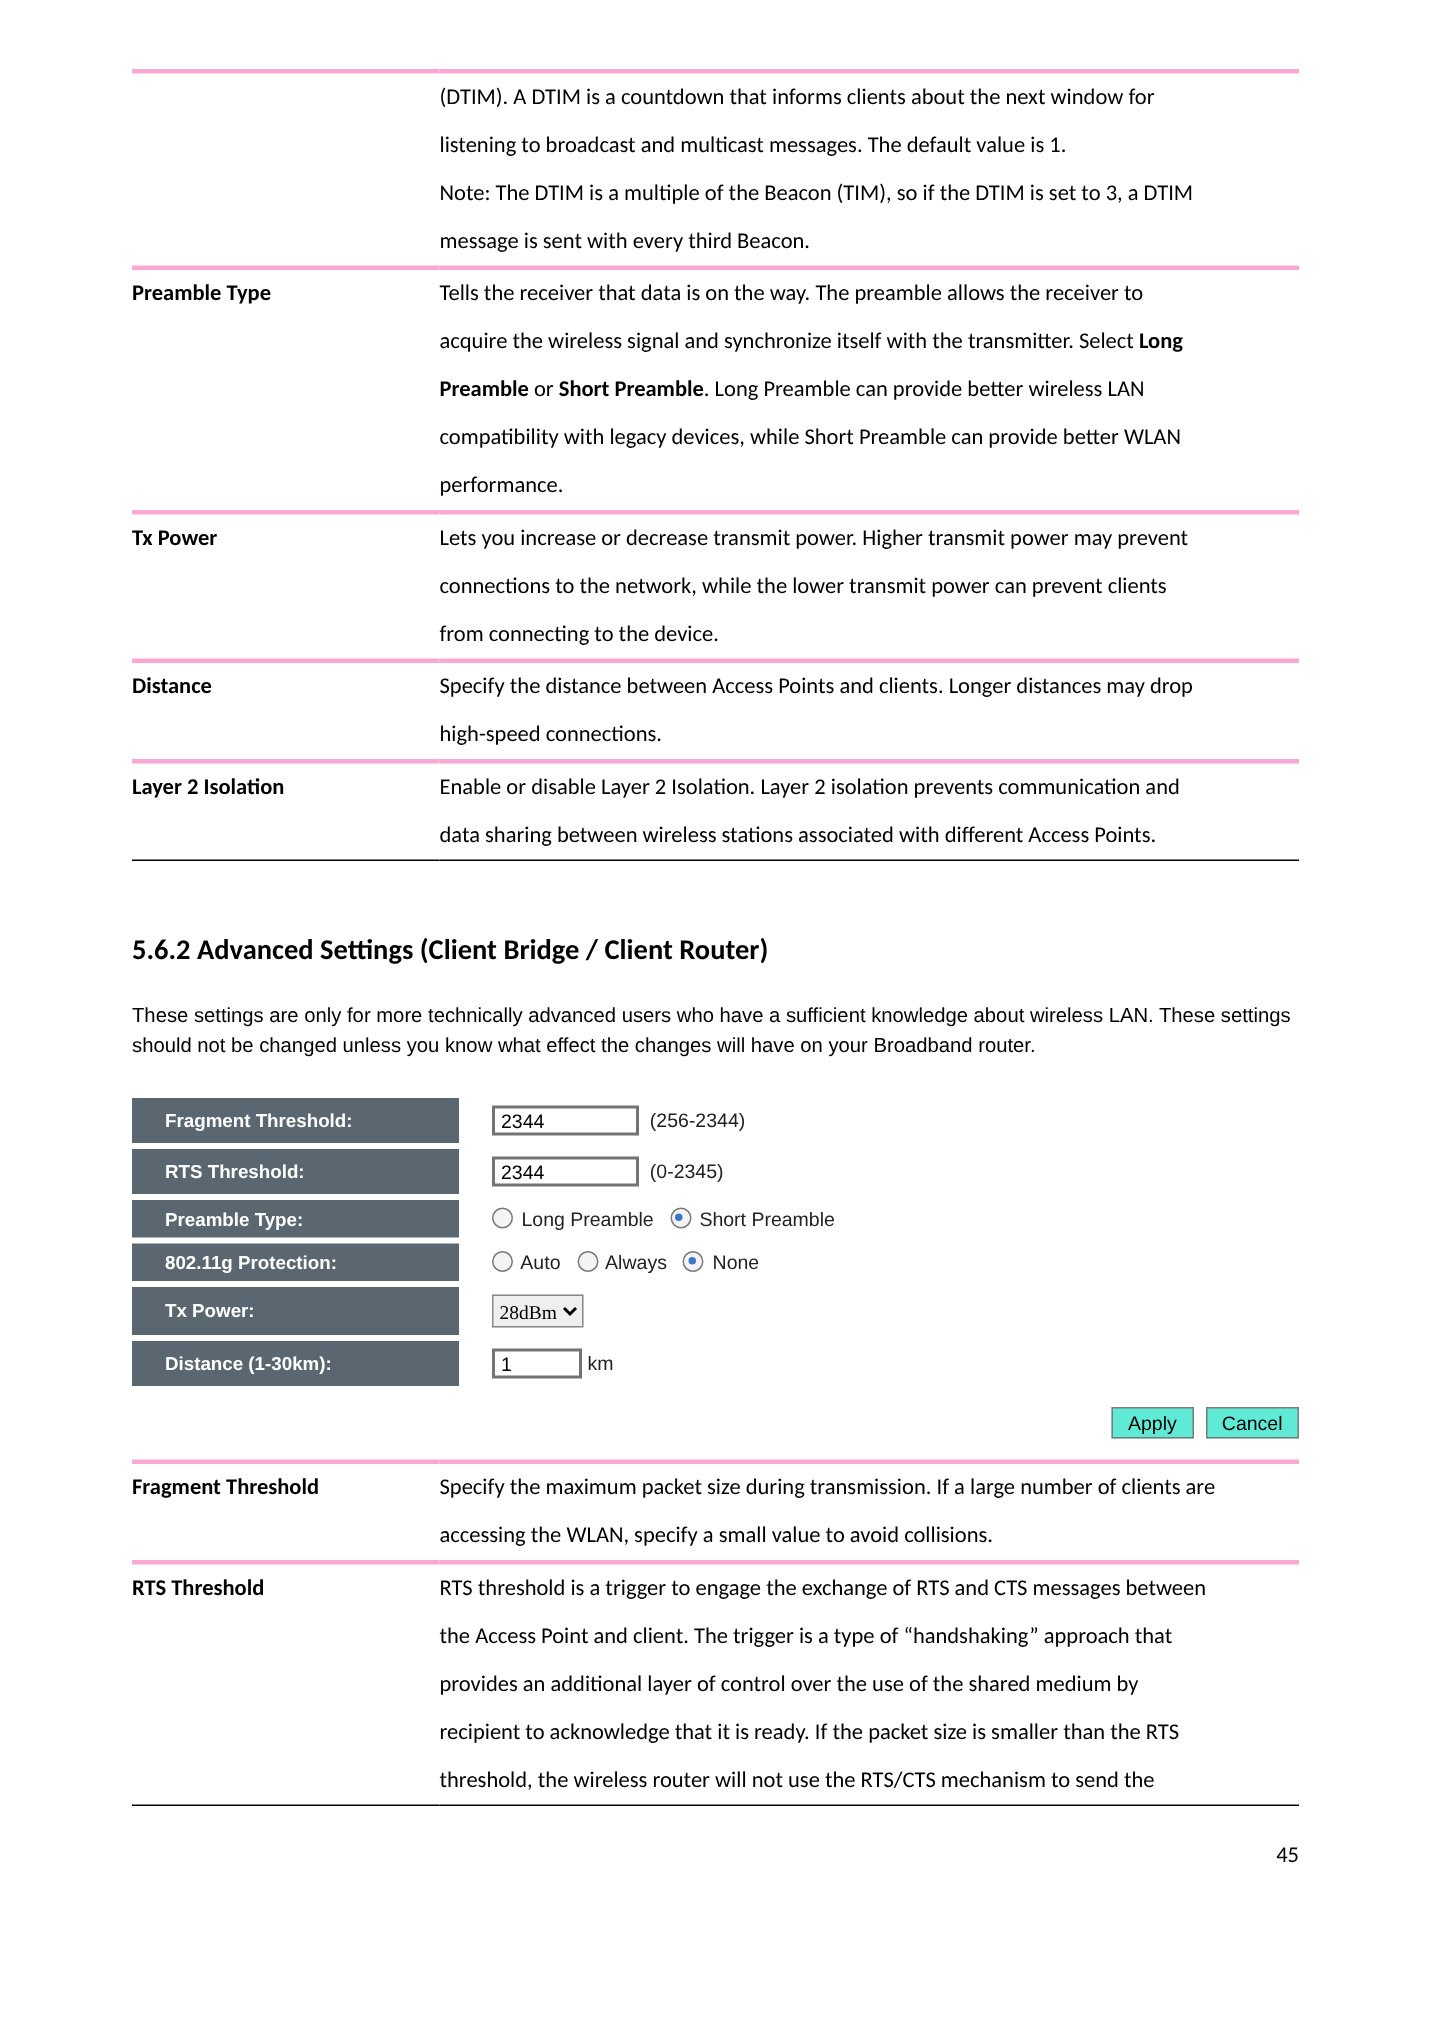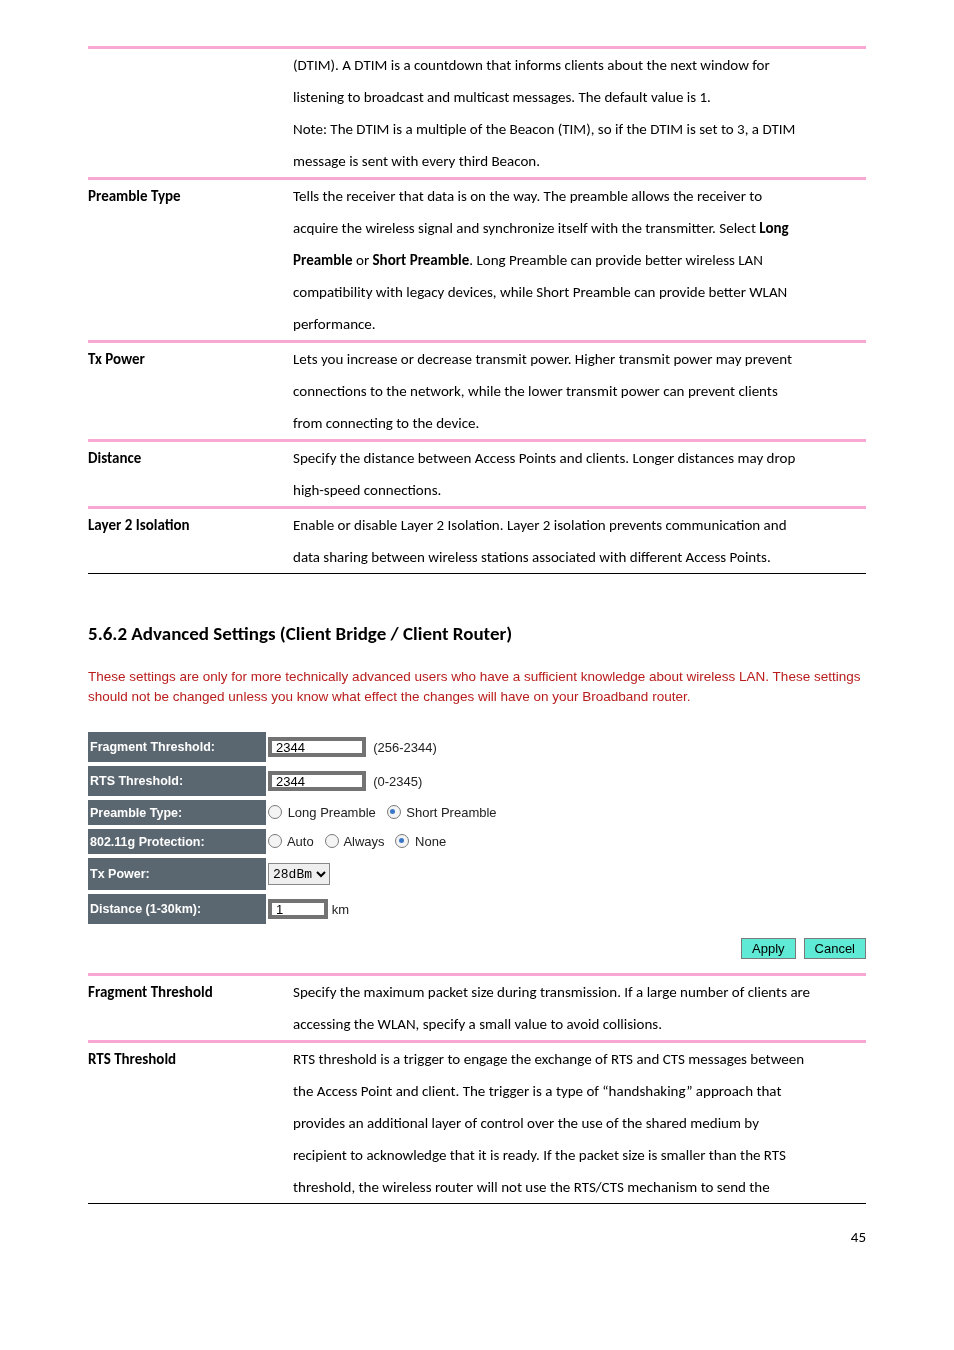--- a/index.html
+++ b/index.html
@@ -36,53 +36,53 @@
   }
   .rule-bottom {
     border-bottom: 1px solid #000;
   }
   h2.section {
     font-size: 19px;
     font-weight: bold;
     margin: 48px 0 22px 0;
   }
   p.intro {
-    color: #b91c1c;
+    color: #000000;
     font-family: Verdana, Arial, sans-serif;
     font-size: 13.5px;
     line-height: 1.45;
     margin: 0 0 22px 0;
   }
   
   table.settings {
     border-collapse: separate;
     border-spacing: 0 4px;
     margin: 0 0 10px 0;
   }
   table.settings td {
-    padding: 5px 2px;
+    padding: 5px 22px;
     vertical-align: middle;
   }
   td.label {
     width: 174px;
     background: #5b6770;
     color: #fff;
     font-family: Verdana, Arial, sans-serif;
     font-weight: bold;
     font-size: 12.5px;
   }
   td.value {
     font-family: Verdana, Arial, sans-serif;
     font-size: 13px;
     color: #222;
   }
   input.tf {
     font-family: Arial, sans-serif;
     font-size: 13px;
-    border: 4px solid #737373;
+    border: 2px solid #737373;
     height: 20px;
     padding: 0 4px;
     box-sizing: border-box;
   }
   .radio {
     display: inline-block;
     width: 12px;
     height: 12px;
     border: 1.5px solid #7a7a7a;
     border-radius: 50%;
@@ -95,21 +95,21 @@
     content: "";
     position: absolute;
     left: 2.5px;
     top: 2.5px;
     width: 5px;
     height: 5px;
     background: #3a77c8;
     border-radius: 50%;
   }
   select.dd {
-    font-family: Liberation Mono, monospace;
+    font-family: Liberation Serif, serif;
     font-size: 13px;
     height: 22px;
     border: 1px solid #888;
   }
   .btnrow {
     text-align: right;
     margin: 6px 0 14px 0;
   }
   button.win {
     font-family: Arial, sans-serif;

